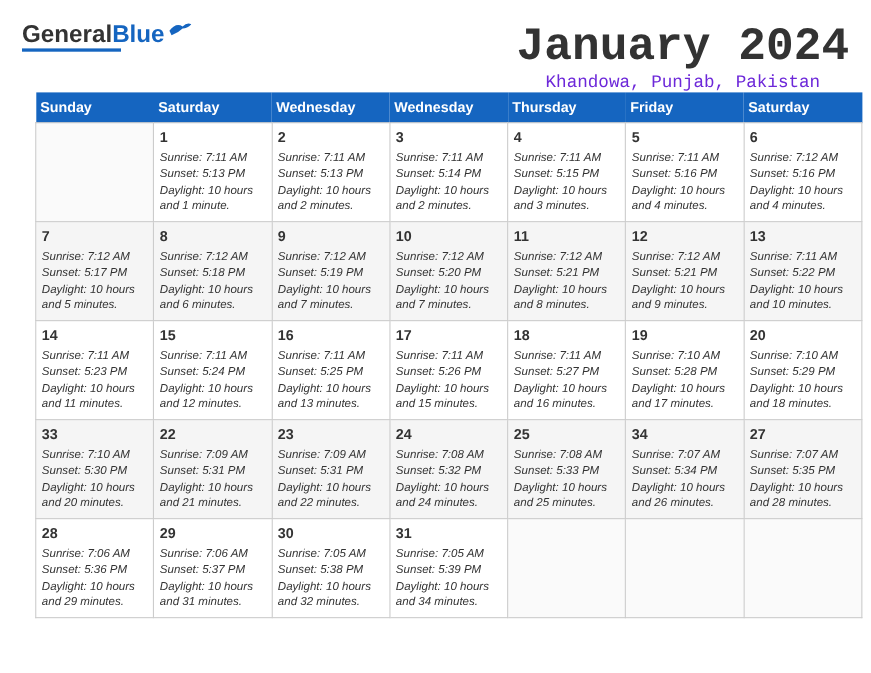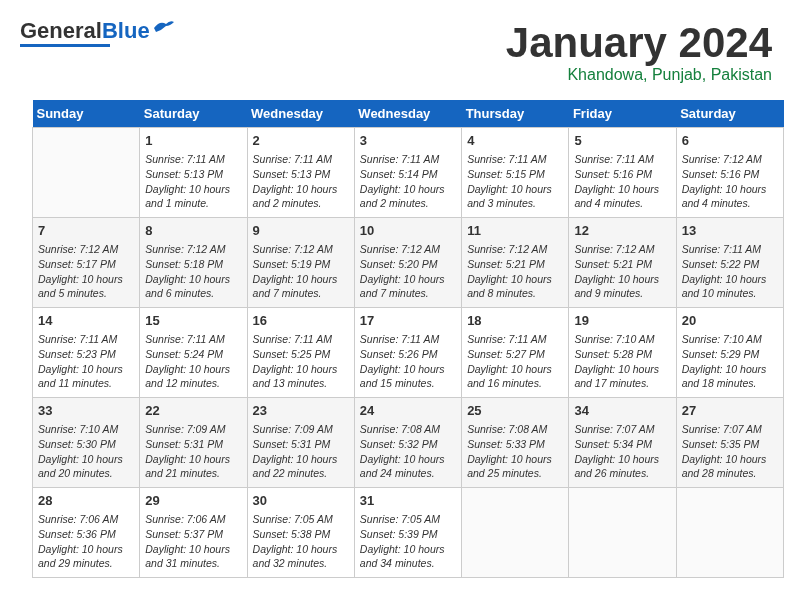--- a/index.html
+++ b/index.html
@@ -7,21 +7,20 @@
       font-family: Arial, sans-serif;
       background: #fff;
       width: 792px;
       min-height: 612px;
       padding: 20px;
     }
     .header-section {
       display: flex;
       justify-content: space-between;
       align-items: flex-start;
-      margin-bottom: 16px;
     }
     .logo {
       display: flex;
       flex-direction: column;
       align-items: flex-start;
     }
     .logo-text {
       font-size: 22px;
       font-weight: bold;
       color: #1a1a1a;
@@ -29,31 +28,32 @@
     }
     .logo-text .general { color: #333; }
     .logo-text .blue { color: #1565c0; }
     .logo-line {
       width: 90px;
       height: 3px;
       background: #1565c0;
       margin-top: 2px;
     }
     .title-section {
-      text-align: right;
+      text-align: center;
+      font-family: Liberation Mono, monospace;
     }
     .month-title {
       font-size: 42px;
       font-weight: bold;
       color: #333;
       line-height: 1.1;
     }
     .location {
       font-size: 16px;
-      color: #15803d;
+      color: #6d28d9;
     }
     table {
       width: 100%;
       border-collapse: collapse;
       font-size: 11px;
       margin-left: 12px;
     }
     thead tr th {
       background: #1565c0;
       color: #fff;

